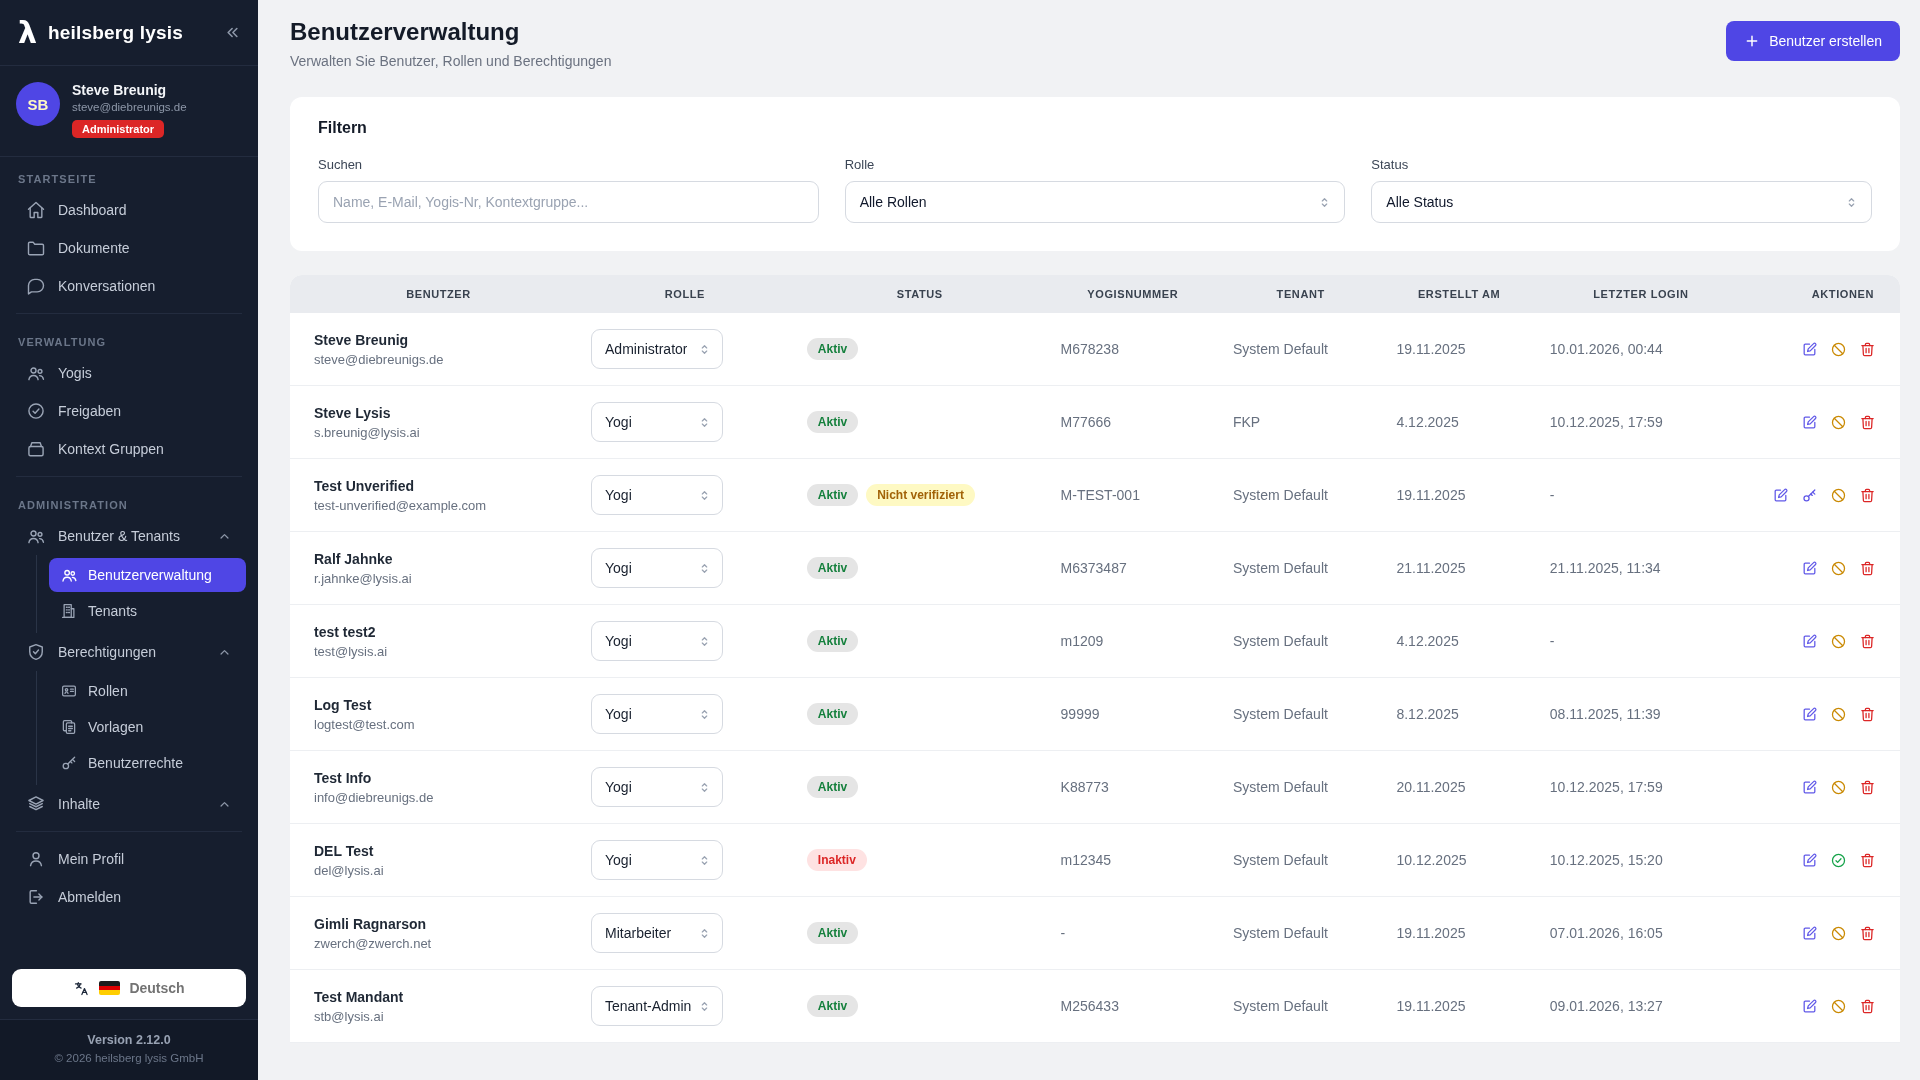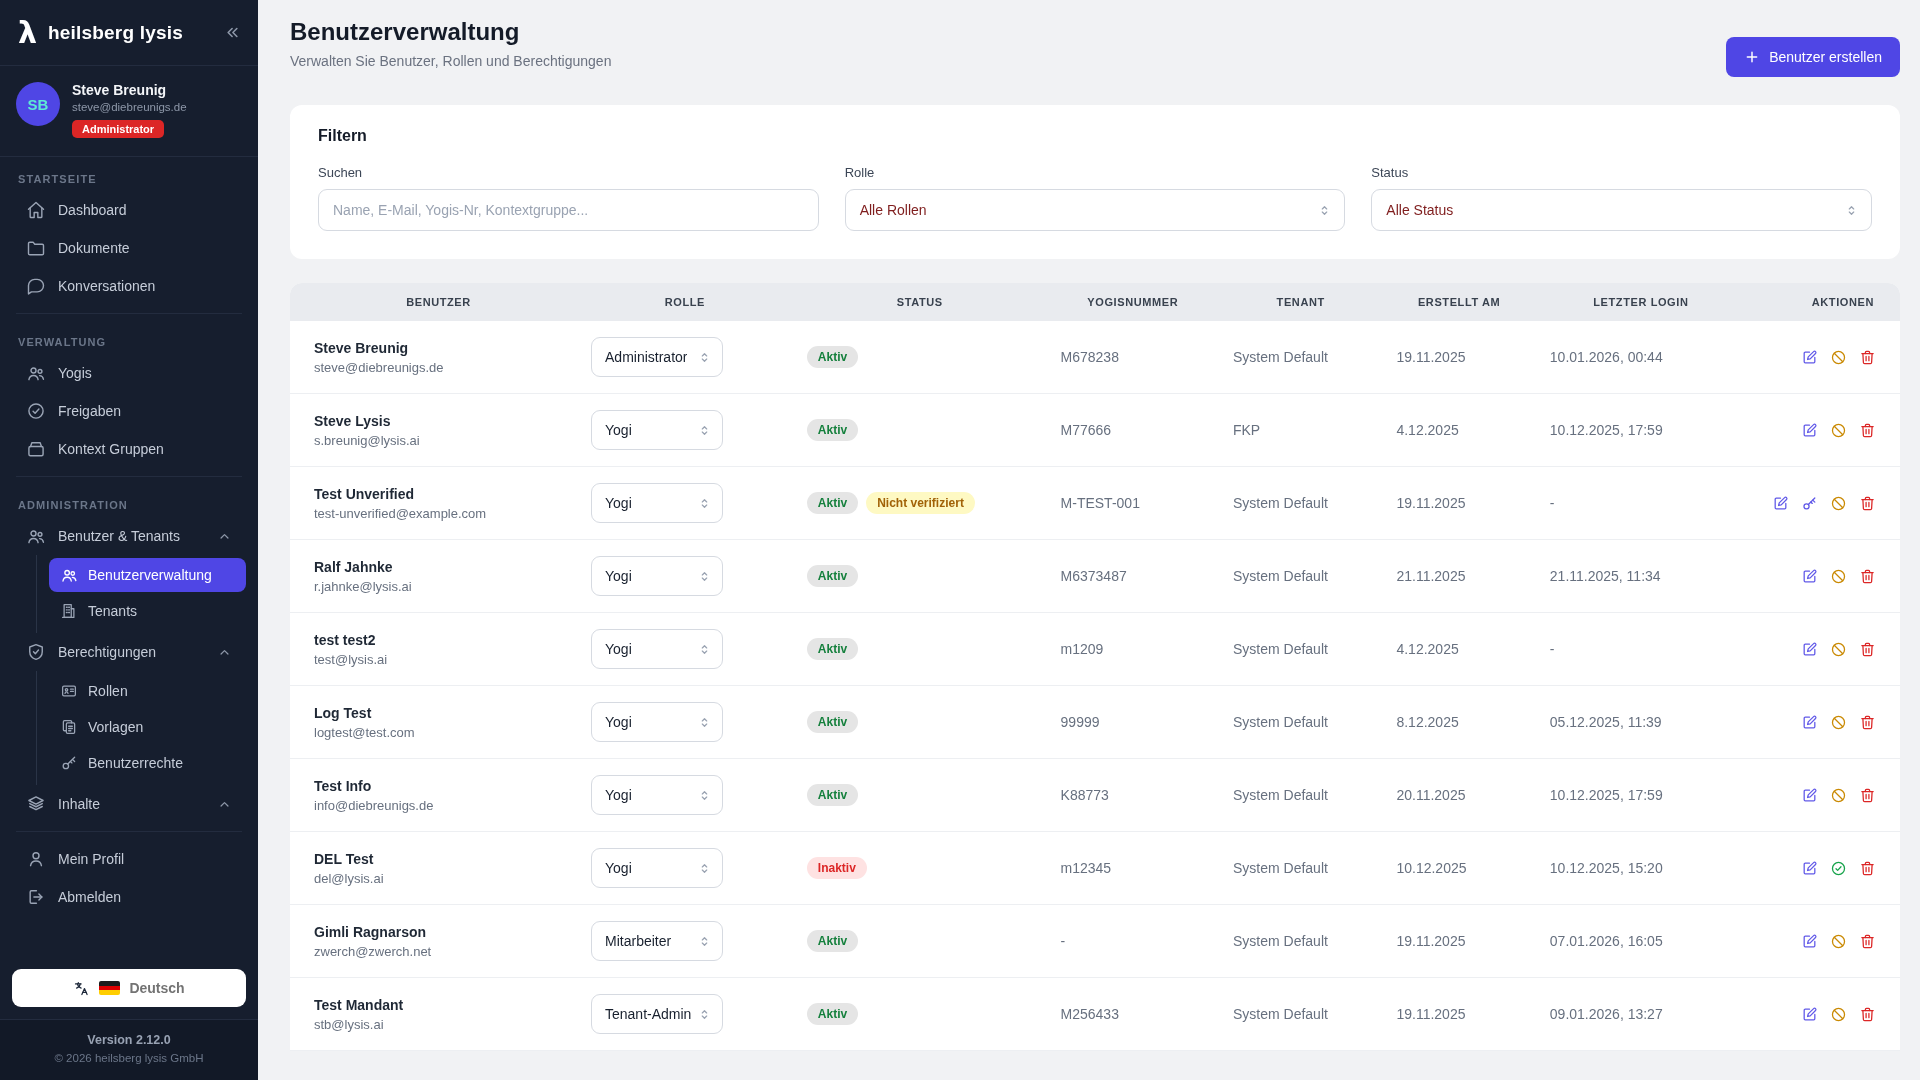--- a/index.html
+++ b/index.html
@@ -14,21 +14,21 @@
   svg { display:block; }
 
   
   .sidebar { width:258px; min-width:258px; height:1080px; background:#161e2e; display:flex; flex-direction:column; color:#c6cdd9; }
   .brand { display:flex; align-items:center; gap:11px; padding:0 14px 0 18px; height:66px; border-bottom:1px solid #232c3f; }
   .logo { font-family:"DejaVu Sans", sans-serif; font-weight:bold; font-size:30px; color:#fff; line-height:1; }
   .brand-name { font-size:19px; font-weight:700; color:#fff; flex:1; letter-spacing:.2px; }
   .collapse-btn { background:none; border:none; color:#8d97a8; padding:2px; cursor:pointer; }
 
   .usercard { display:flex; gap:12px; padding:16px 16px 18px; border-bottom:1px solid #232c3f; align-items:flex-start; }
-  .avatar { width:44px; height:44px; border-radius:50%; background:#4f46e5; color:#5eead4; display:flex; align-items:center; justify-content:center; font-weight:700; font-size:15px; flex-shrink:0; }
+  .avatar { width:44px; height:44px; border-radius:50%; background:#4f46e5; color:#fef9c3; display:flex; align-items:center; justify-content:center; font-weight:700; font-size:15px; flex-shrink:0; }
   .uname { font-size:14px; color:#f3f5f8; font-weight:600; }
   .uemail { font-size:11.5px; color:#8d97a8; margin-top:3px; }
   .ubadge { display:inline-block; margin-top:7px; background:#dc2626; color:#fff; font-size:11px; font-weight:600; padding:3px 10px; border-radius:5px; }
 
   .nav { flex:1; overflow:hidden; padding-top:2px; }
   .sec-label { font-size:11px; font-weight:700; letter-spacing:1.1px; color:#6b7689; padding:14px 18px 6px; }
   .nav-item { display:flex; align-items:center; gap:12px; padding:9px 26px; font-size:14px; color:#c6cdd9; cursor:pointer; }
   .nicon { width:20px; height:20px; color:#9aa4b5; display:flex; align-items:center; justify-content:center; flex-shrink:0; }
   .chev { margin-left:auto; color:#8d97a8; display:flex; }
   .divider { height:1px; background:#232c3f; margin:8px 16px; }
@@ -46,29 +46,29 @@
 
   .sb-footer { background:#121927; padding:13px 0 16px; text-align:center; border-top:1px solid #232c3f; }
   .ver { font-size:12.5px; color:#98a2b3; font-weight:600; }
   .copy { font-size:11.5px; color:#6b7689; margin-top:5px; }
 
   
   .main { flex:1; padding:16px 20px 0 32px; overflow:hidden; }
   .page-head { display:flex; justify-content:space-between; align-items:flex-start; }
   .page-title { margin:2px 0 0; font-size:24px; color:#141b28; font-weight:700; }
   .page-subtitle { margin-top:7px; font-size:14px; color:#6b7280; }
-  .create-btn { display:flex; align-items:center; gap:9px; background:#4f46e5; color:#fff; border:none; border-radius:8px; padding:0 18px; height:40px; font-size:14px; font-weight:500; margin-top:21px; cursor:pointer; font-family:inherit; }
+  .create-btn { display:flex; align-items:center; gap:9px; background:#4f46e5; color:#fff; border:none; border-radius:8px; padding:0 18px; height:40px; font-size:14px; font-weight:500; margin-top:5px; cursor:pointer; font-family:inherit; }
 
   .filter-card { background:#fff; border-radius:12px; margin-top:28px; padding:22px 28px 28px; }
   .filter-title { font-size:16px; font-weight:700; color:#141b28; }
   .filter-grid { display:grid; grid-template-columns:1fr 1fr 1fr; gap:26px; margin-top:20px; }
   .f-label { font-size:13px; color:#3c4656; margin-bottom:9px; }
   .f-input { width:100%; height:42px; border:1px solid #d6dae1; border-radius:9px; padding:0 14px; font-size:14px; color:#0f172a; background:#fff; font-family:inherit; }
   .f-input::placeholder { color:#9aa3b2; }
-  .f-select { height:42px; border:1px solid #d6dae1; border-radius:9px; padding:0 12px 0 14px; display:flex; align-items:center; justify-content:space-between; color:#7f1d1d; font-size:14px; background:#fff; cursor:pointer; }
+  .f-select { height:42px; border:1px solid #d6dae1; border-radius:9px; padding:0 12px 0 14px; display:flex; align-items:center; justify-content:space-between; color:#0f172a; font-size:14px; background:#fff; cursor:pointer; }
 
   .table-card { margin-top:24px; border-radius:12px 12px 0 0; overflow:hidden; background:#fff; }
   table { width:100%; border-collapse:collapse; }
   thead th { background:#e9ebef; font-size:11px; font-weight:700; color:#39424f; letter-spacing:.6px; text-align:center; padding:13px 14px; white-space:nowrap; }
   thead th:first-child { padding-left:24px; }
   thead th.col-actions { text-align:right; padding-right:26px; }
   tbody td { padding:16px 14px; border-bottom:1px solid #edeff2; vertical-align:middle; }
   tbody td:first-child { padding-left:24px; }
   .u-name { font-size:14px; font-weight:600; color:#1f2835; }
   .u-email { font-size:13px; color:#67707f; margin-top:4px; }
@@ -561,21 +561,21 @@
                 <span class="role-text">Yogi</span>
                 <svg viewBox="0 0 24 24" width="15" height="15" fill="none" stroke="#9aa3b2" stroke-width="2" stroke-linecap="round" stroke-linejoin="round">
                   <path d="m8.5 9.5 3.5-3.5 3.5 3.5"></path>
                   <path d="m8.5 14.5 3.5 3.5 3.5-3.5"></path>
                 </svg>
               </div></td>
             <td><span class="badge badge-green">Aktiv</span></td>
             <td class="cell-muted">99999</td>
             <td class="cell-muted">System Default</td>
             <td class="cell-muted">8.12.2025</td>
-            <td class="cell-muted">05.12.2025, 11:39</td>
+            <td class="cell-muted">08.11.2025, 11:39</td>
             <td class="actions-cell"><button class="act act-edit"><svg viewBox="0 0 24 24" fill="none" stroke="currentColor" stroke-width="1.8" stroke-linecap="round" stroke-linejoin="round">
                   <path d="M12 4.5H6A1.5 1.5 0 0 0 4.5 6v12A1.5 1.5 0 0 0 6 19.5h12a1.5 1.5 0 0 0 1.5-1.5v-6"></path>
                   <path d="M17.8 3.7a1.9 1.9 0 0 1 2.7 2.7L13 13.9l-3.7.9.9-3.7z"></path>
                 </svg></button><button class="act act-ban"><svg viewBox="0 0 24 24" fill="none" stroke="currentColor" stroke-width="1.8" stroke-linecap="round" stroke-linejoin="round">
                   <circle cx="12" cy="12" r="8.5"></circle>
                   <path d="m6 6 12 12"></path>
                 </svg></button><button class="act act-delete"><svg viewBox="0 0 24 24" fill="none" stroke="currentColor" stroke-width="1.8" stroke-linecap="round" stroke-linejoin="round">
                   <path d="M4 6.5h16"></path>
                   <path d="M9 6.5V5a1.5 1.5 0 0 1 1.5-1.5h3A1.5 1.5 0 0 1 15 5v1.5"></path>
                   <path d="M18.5 6.5 17.8 19a1.8 1.8 0 0 1-1.8 1.7H8A1.8 1.8 0 0 1 6.2 19L5.5 6.5"></path>

